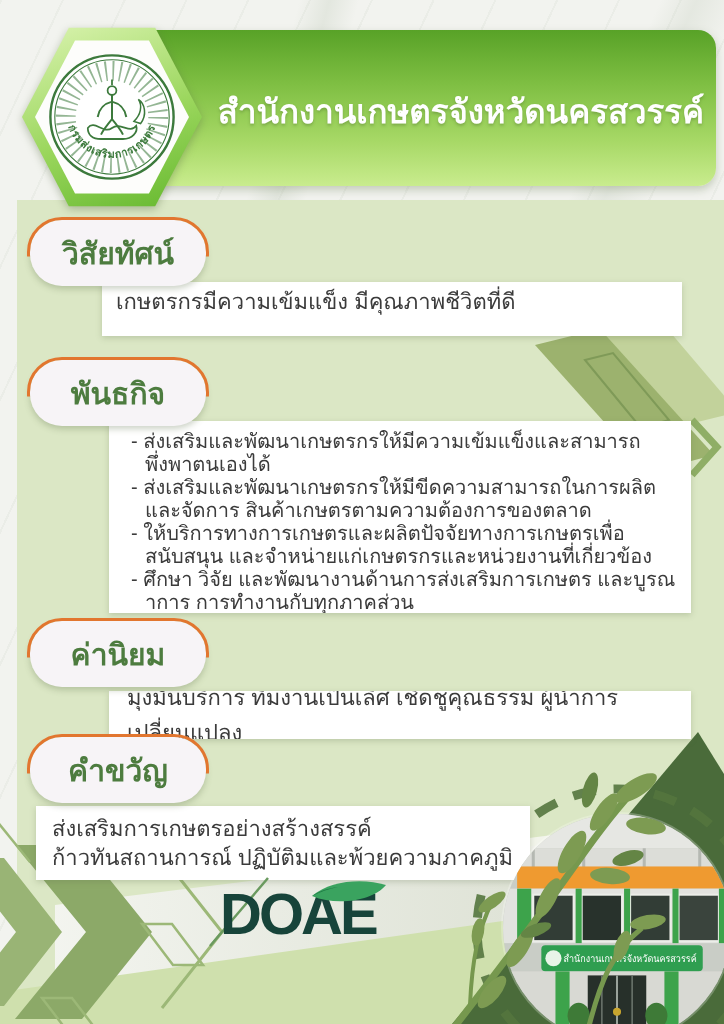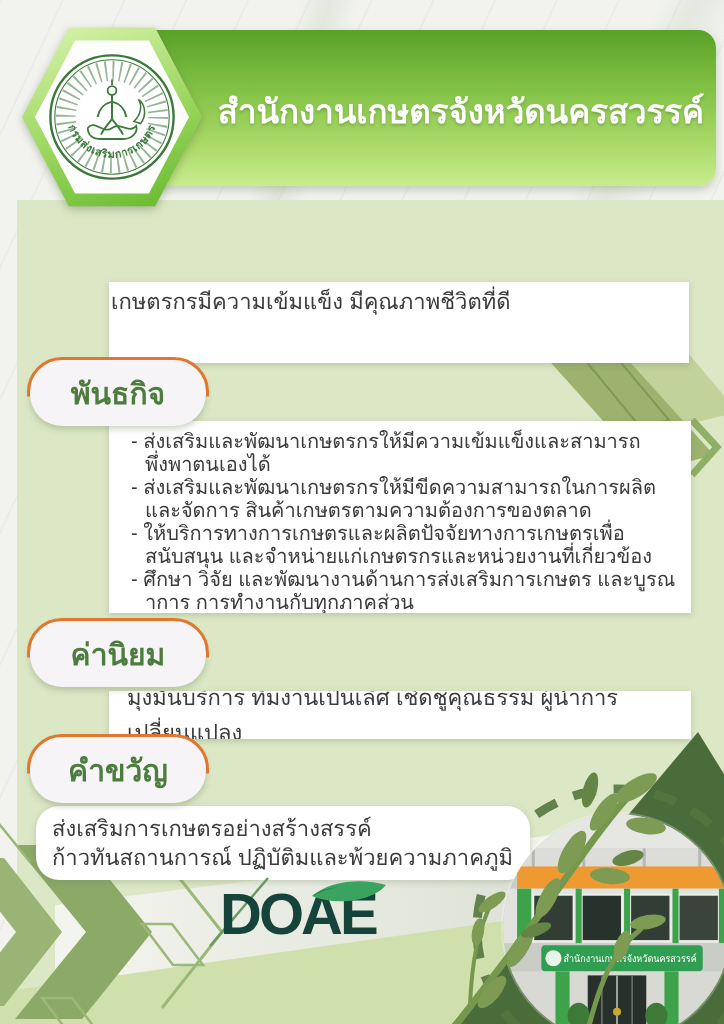--- a/index.html
+++ b/index.html
@@ -41,25 +41,25 @@
   .pill::before{content:"";position:absolute;inset:-3px;border:3px solid #e2762f;border-radius:35px;
         clip-path:polygon(0 0,100% 0,100% 55%,0 55%);}
   .pill-label{font-size:30px;font-weight:bold;color:#4d7c3f;}
   .pill-vision{top:220px;}
   .pill-mission{top:360px;align-items:center;}
   .pill-values{top:621px;text-align:center;}
   .pill-motto{top:737px;font-family:Liberation Mono, monospace;}
   
   .wbox{position:absolute;background:#ffffff;z-index:2;color:#3b3b3b;
         box-shadow:0 2px 6px rgba(100,120,80,.28);}
-  .box-vision{left:109px;top:282px;width:580px;height:81px;padding:7px 2px;font-size:22px;line-height:1.2;box-sizing:border-box;overflow:hidden;}
+  .box-vision{left:102px;top:282px;width:580px;height:54px;padding:7px 14px;font-size:22px;line-height:1.2;box-sizing:border-box;overflow:hidden;}
   .box-mission{left:109px;top:421px;width:582px;height:192px;padding:9px 12px 6px 22px;font-size:20px;line-height:23px;box-sizing:border-box;overflow:hidden;}
   .mission-item{padding-left:14px;text-indent:-14px;}
   .box-values{left:109px;top:691px;width:582px;height:48px;display:flex;align-items:center;padding:0 18px;font-size:22px;box-sizing:border-box;overflow:hidden;}
-  .box-motto{left:36px;top:806px;width:494px;height:74px;padding:8px 16px;font-size:22px;line-height:1.32;box-sizing:border-box;overflow:hidden;border-radius:23px;}
+  .box-motto{left:36px;top:806px;width:494px;height:74px;padding:8px 16px;font-size:22px;line-height:1.32;box-sizing:border-box;overflow:hidden;}
   
   .deco{position:absolute;inset:0;width:724px;height:1024px;z-index:1;pointer-events:none;}
   .branch{position:absolute;inset:0;width:724px;height:1024px;z-index:4;pointer-events:none;}
   
   .doae{position:absolute;left:208px;top:874px;width:184px;height:74px;z-index:3;}
   
   .photo{position:absolute;left:503px;top:814px;width:228px;height:228px;border-radius:50%;overflow:hidden;z-index:3;
          box-shadow:0 0 0 2px rgba(255,255,255,.25);}
   svg text{font-family:"Liberation Sans","DejaVu Sans",sans-serif;}
 </style>
@@ -121,20 +121,23 @@
         <path d="M38,70 C44,62 52,76 60,70 C68,64 76,76 82,68 C84,74 78,80 70,80 L50,80 C42,80 38,76 38,70 Z" fill="none" stroke="#3c7a3c" stroke-width="1.6"></path>
         <path d="M80,64 C86,58 88,50 84,44 C90,48 92,58 86,66 Z" fill="none" stroke="#3c7a3c" stroke-width="1.4"></path>
         <path id="sealArc" d="M20,68 A42,42 0 0 0 100,68" fill="none"></path>
         <text font-size="10" font-weight="bold" fill="#3c7a3c" letter-spacing="0.5">
           <textPath href="#sealArc" startOffset="50%" text-anchor="middle">กรมส่งเสริมการเกษตร</textPath>
         </text>
       </svg>
     </div>
   </div>
 
+  <div class="pill pill-vision">
+    <span class="pill-label">วิสัยทัศน์</span>
+  </div>
   <div class="wbox box-vision">
     <div>เกษตรกรมีความเข้มแข็ง มีคุณภาพชีวิตที่ดี</div>
   </div>
 
   <div class="pill pill-mission">
     <span class="pill-label">พันธกิจ</span>
   </div>
   <div class="wbox box-mission">
     <div class="mission-item">- ส่งเสริมและพัฒนาเกษตรกรให้มีความเข้มแข็งและสามารถพึ่งพาตนเองได้</div>
     <div class="mission-item">- ส่งเสริมและพัฒนาเกษตรกรให้มีขีดความสามารถในการผลิตและจัดการ สินค้าเกษตรตามความต้องการของตลาด</div>

